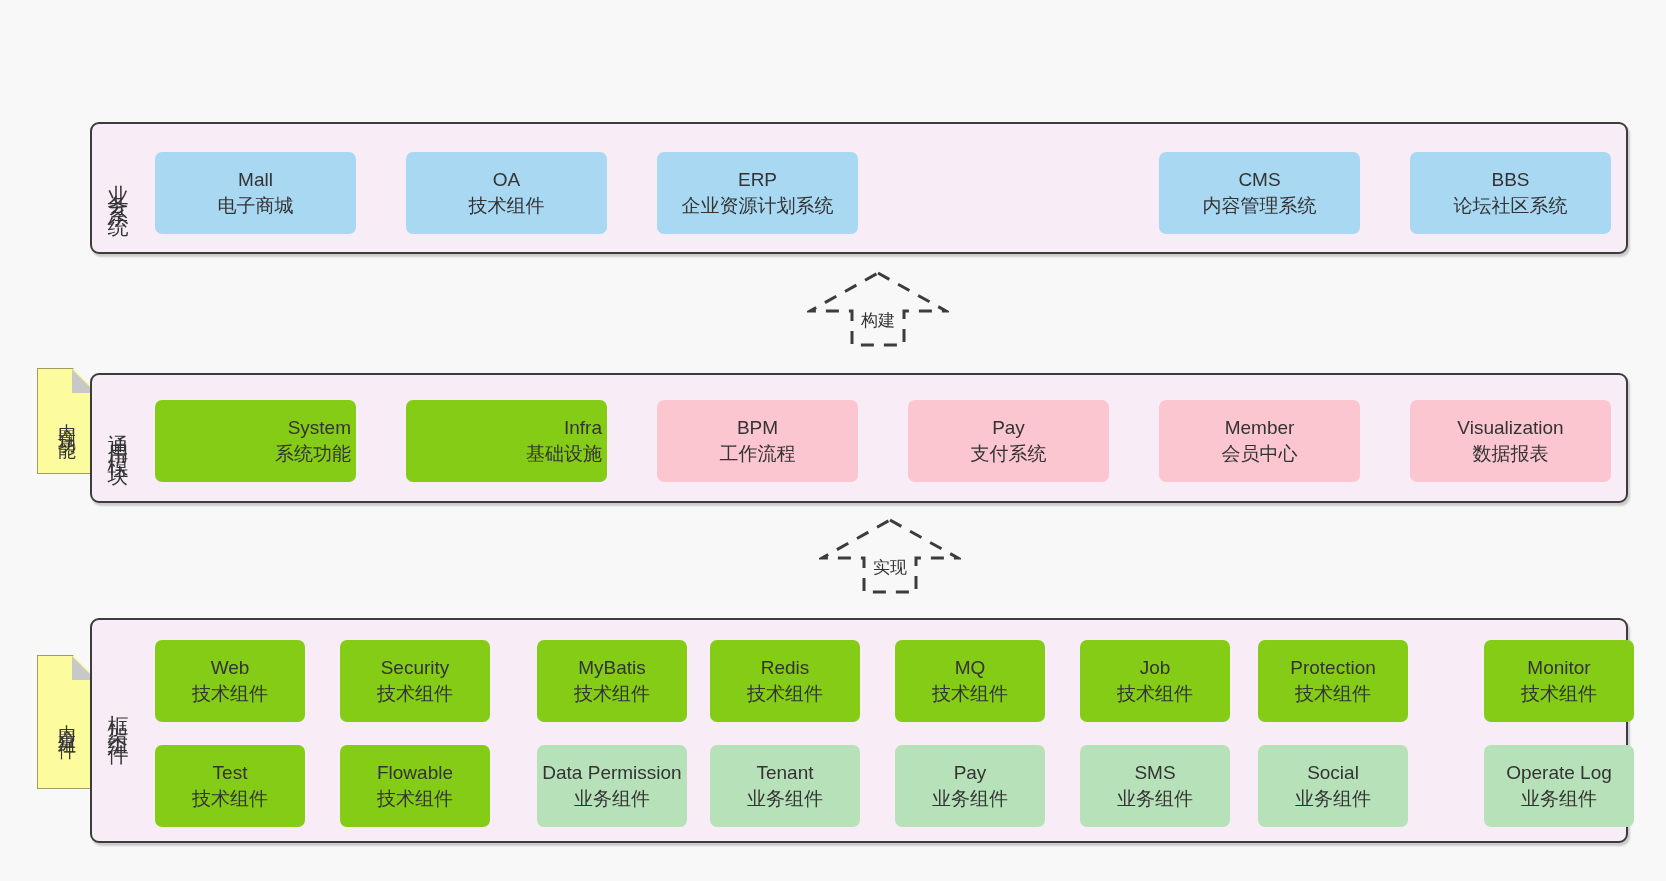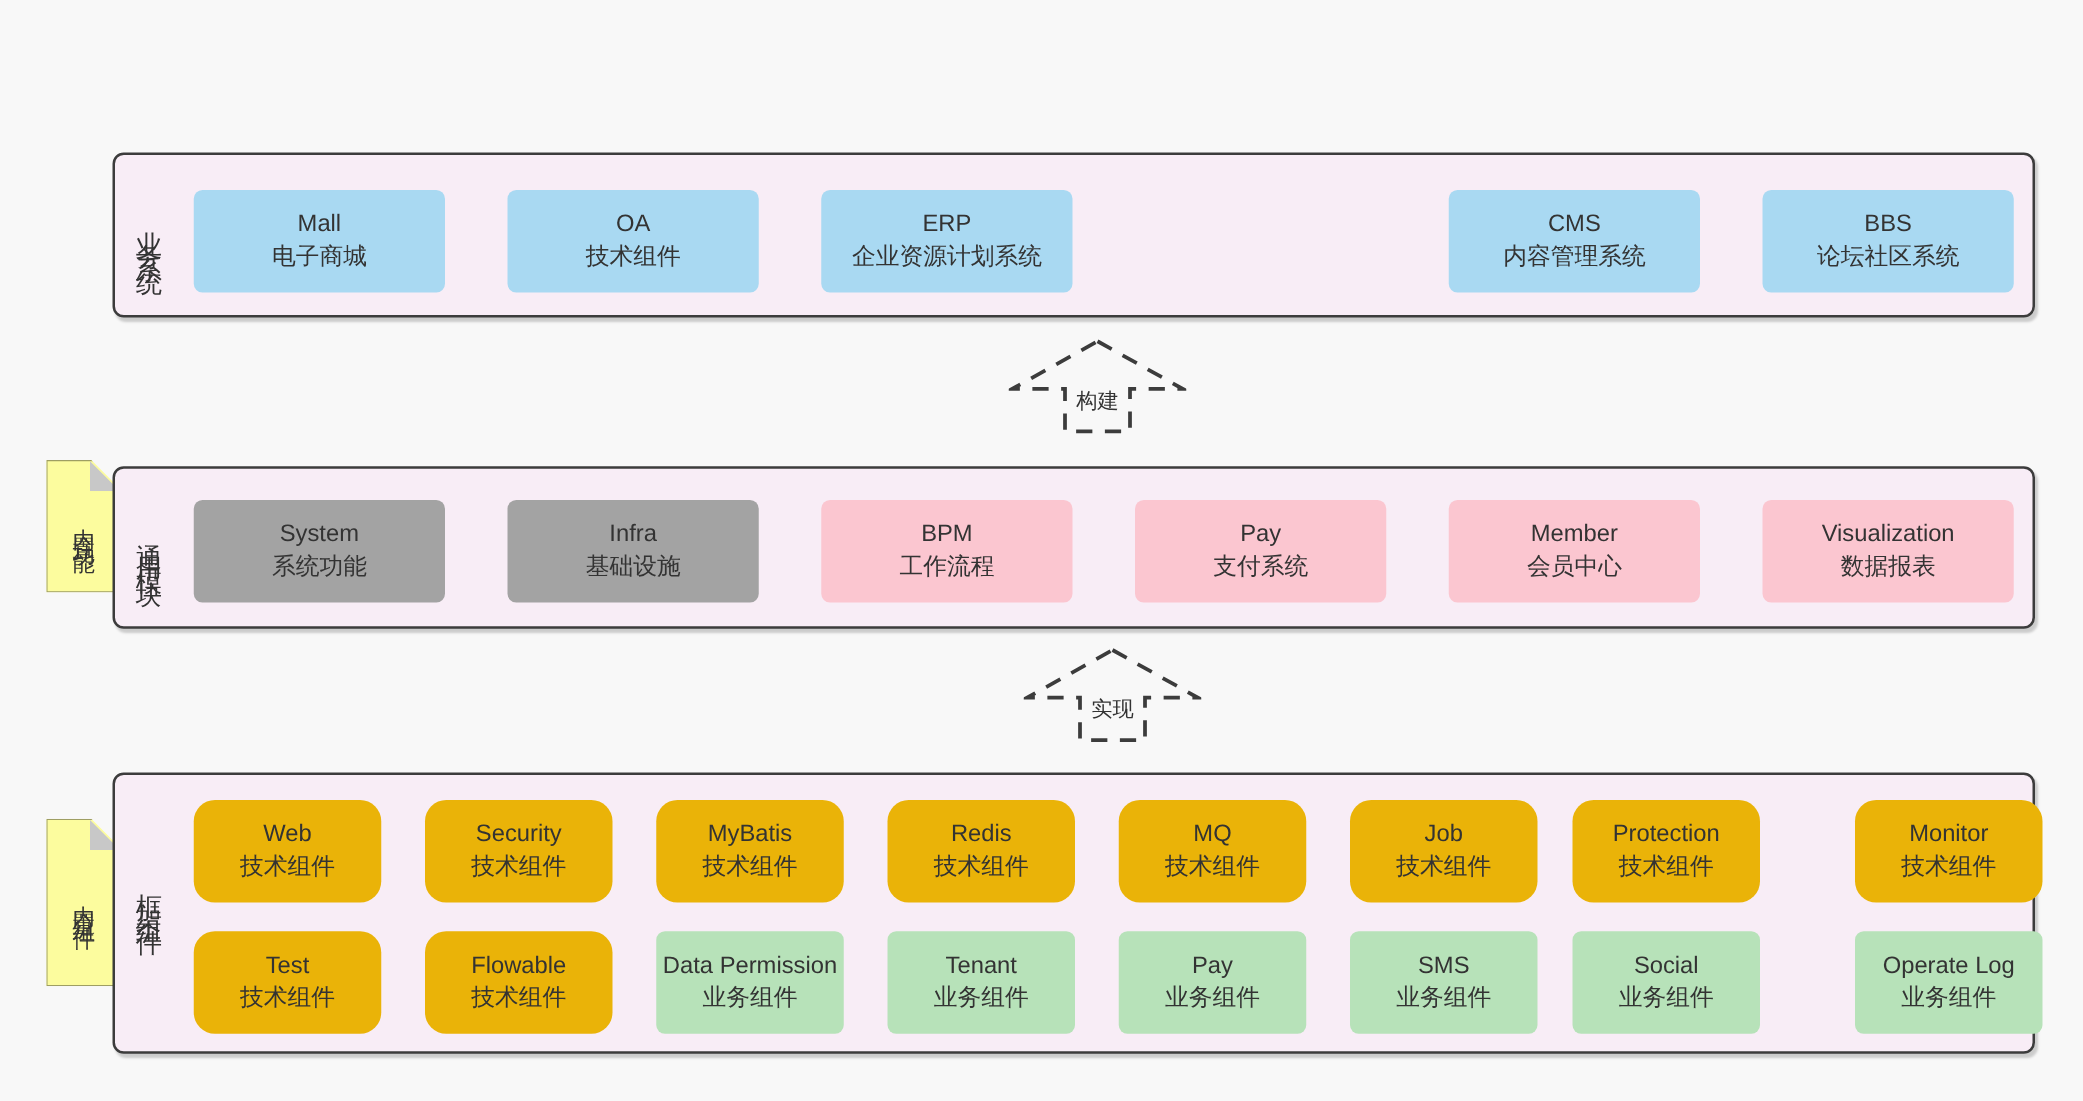--- a/index.html
+++ b/index.html
@@ -28,28 +28,28 @@
   
   .box{
     position:absolute;box-sizing:border-box;border-radius:7px;
     display:flex;flex-direction:column;align-items:center;justify-content:center;
     text-align:center;font-size:19px;line-height:1.36;color:#333;
     padding:0 5px;
   }
   .w200{width:201px;height:82px;}
   .w150{width:150px;height:82px;}
   .blue{background:#a9d9f2;}
-  .red{background:#a3a3a3;}
+  .red{background:#84cc16;align-items:flex-end;}
   .pink{background:#fbc6d0;}
-  .green{background:#eab308;border-radius:17px;}
+  .green{background:#84cc16;}
   .lightgreen{background:#b7e2b9;}
   
   .m0{left:63px;}.m1{left:314px;}.m2{left:565px;}.m3{left:816px;}.m4{left:1067px;}.m5{left:1318px;}
   
-  .c0{left:63px;}.c1{left:248px;}.c2{left:433px;}.c3{left:618px;}
+  .c0{left:63px;}.c1{left:248px;}.c2{left:445px;}.c3{left:618px;}
   .c4{left:803px;}.c5{left:988px;}.c6{left:1166px;}.c7{left:1392px;}
   .row-a{top:28px;}           
   .row-b{top:25px;}           
   .row-1{top:20px;}           
   .row-2{top:125px;}          
   
   .note{
     position:absolute;left:37px;width:60px;background:#fcfc9e;
     border:1px solid #9e9e63;box-sizing:border-box;
     clip-path:polygon(0 0,calc(100% - 24px) 0,100% 24px,100% 100%,0 100%);

